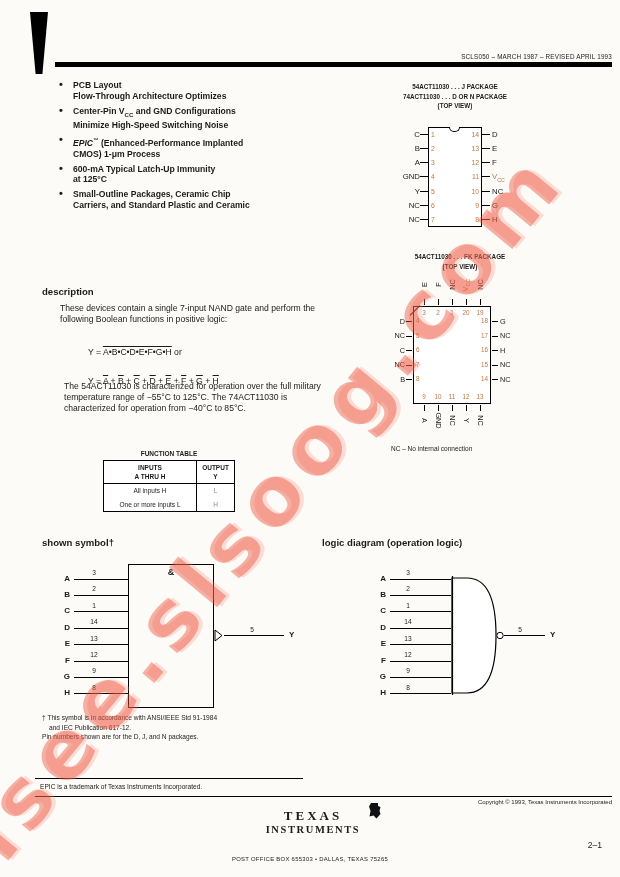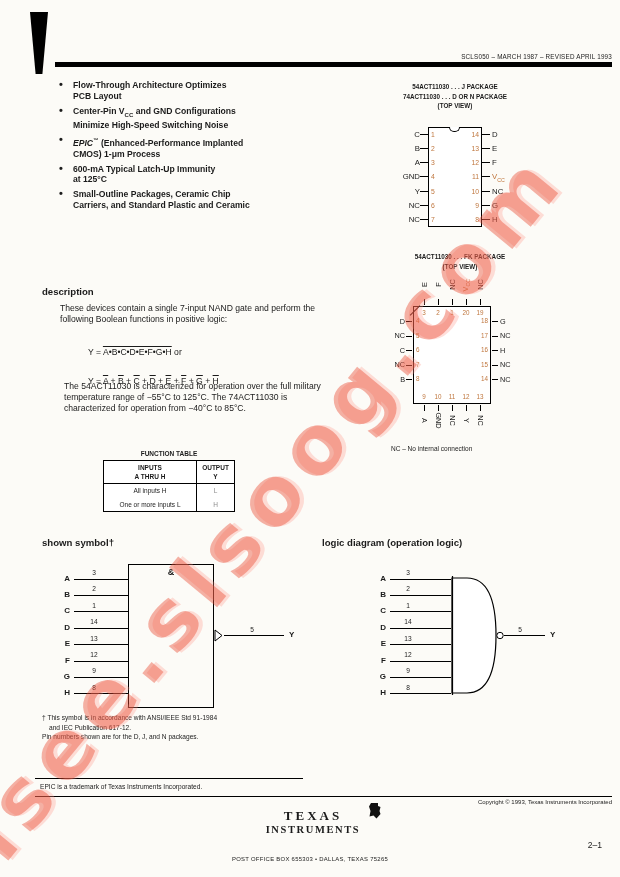--- a/index.html
+++ b/index.html
@@ -93,22 +93,22 @@
 </style>
 </head>
 <body>
 
 <div class="corner-wedge"></div>
 <div class="doc-code">SCLS050 – MARCH 1987 – REVISED APRIL 1993</div>
 <div class="header-bar"></div>
 
 <ul class="features">
   <li>
+    <div>PCB Layout</div>
     <div>Flow-Through Architecture Optimizes</div>
-    <div>PCB Layout</div>
   </li>
   <li>
     <div><span>Center-Pin V</span><sub>CC</sub><span> and GND Configurations</span></div>
     <div>Minimize High-Speed Switching Noise</div>
   </li>
   <li>
     <div><i>EPIC</i><sup>™</sup><span> (Enhanced-Performance Implanted</span></div>
     <div>CMOS) 1-μm Process</div>
   </li>
   <li>

